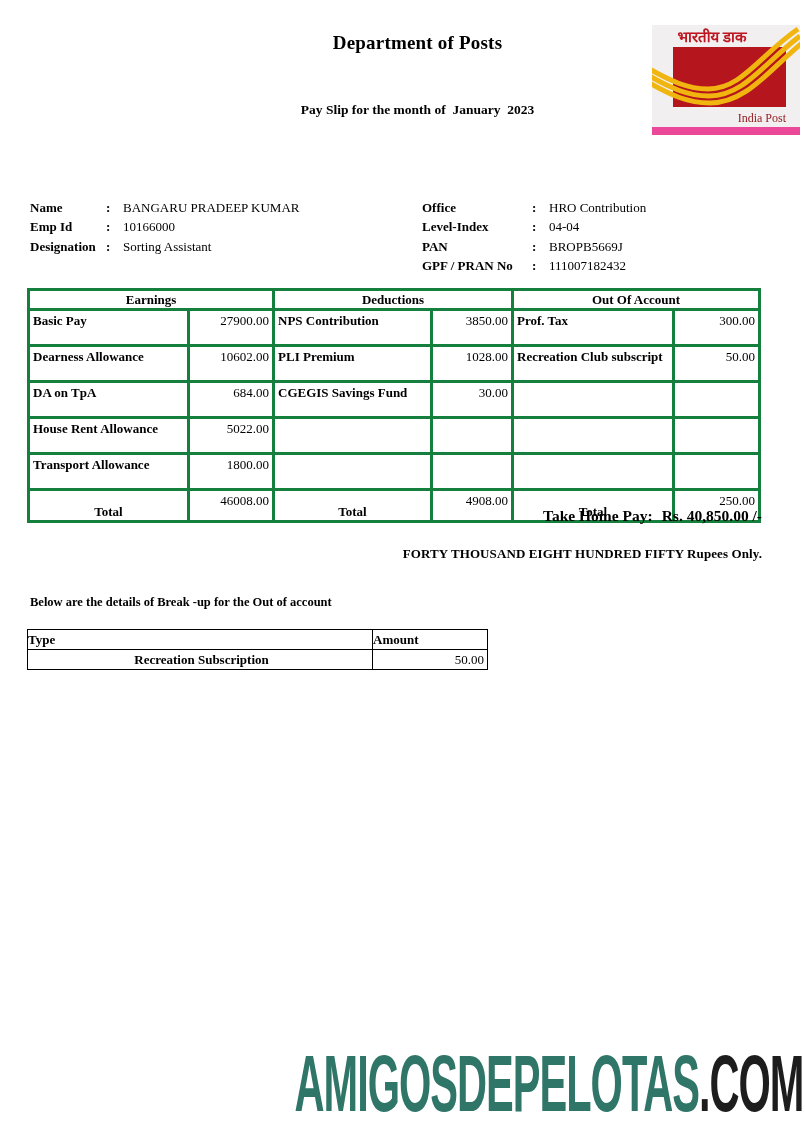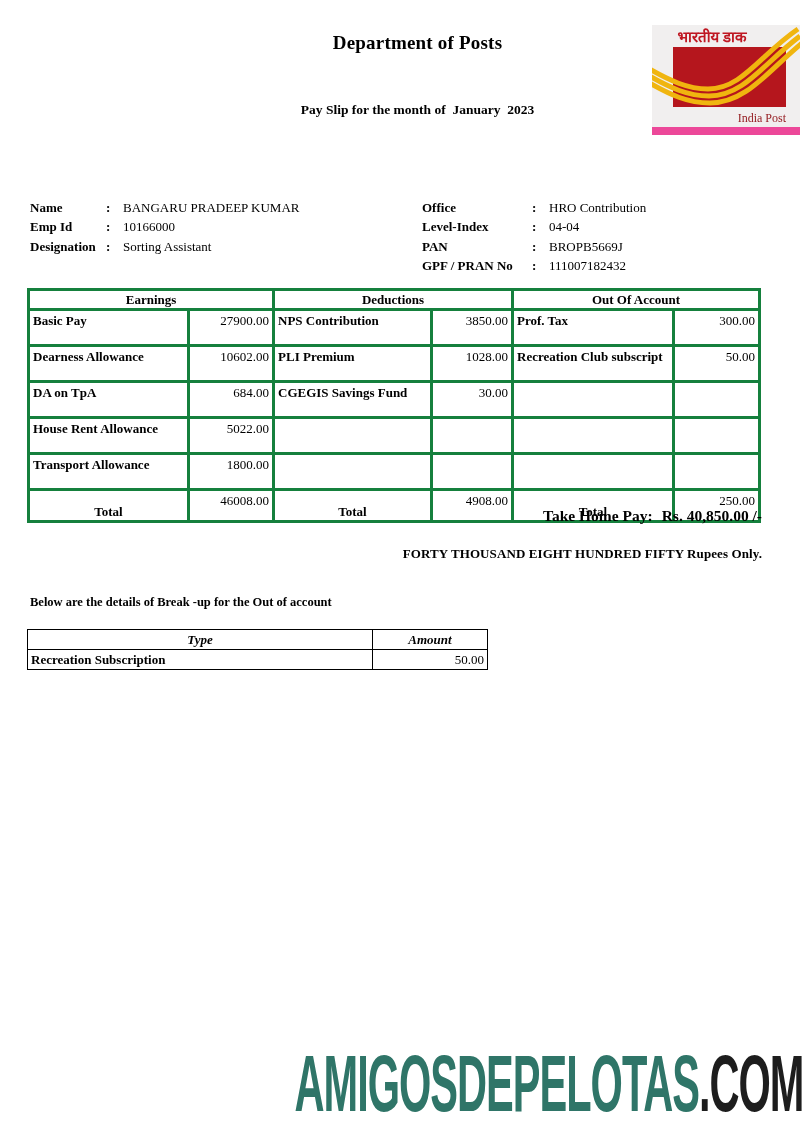--- a/index.html
+++ b/index.html
@@ -49,23 +49,23 @@
   
   .take-home { position:absolute; left:0; top:489px; width:762px; text-align:right; }
   .th-line1 { font-size:15.5px; font-weight:bold; white-space:pre; }
   .th-line1 .th-value { padding-left:9px; }
   .th-line2 { font-size:13px; font-weight:bold; margin-top:3px; letter-spacing:.1px; }
 
   
   .breakup-heading { position:absolute; left:30px; top:595px; font-size:12.5px; font-weight:bold; }
   .breakup-table { position:absolute; left:27px; top:629px; width:460px; font-size:13px; }
   .breakup-table th, .breakup-table td { border:1px solid #000; line-height:17px; }
-  .breakup-table th { font-weight:bold; text-align:center; height:20px;font-style:italic; }
+  .breakup-table th { font-weight:bold; text-align:left; height:20px; }
   .breakup-table td { height:20px; }
-  td.bk-type { font-weight:bold; text-align:left; padding-left:3px; }
+  td.bk-type { font-weight:bold; text-align:center; padding-left:3px; }
   td.bk-amt  { text-align:right; padding-right:3px; }
 
   
   .watermark {
     position:absolute; top:1044px; right:2px;
     font-family:"Liberation Sans", sans-serif; font-weight:bold;
     font-size:80px; line-height:1; letter-spacing:-2px; white-space:nowrap;
     transform:scaleX(0.52); transform-origin:100% 0;
   }
 </style>

